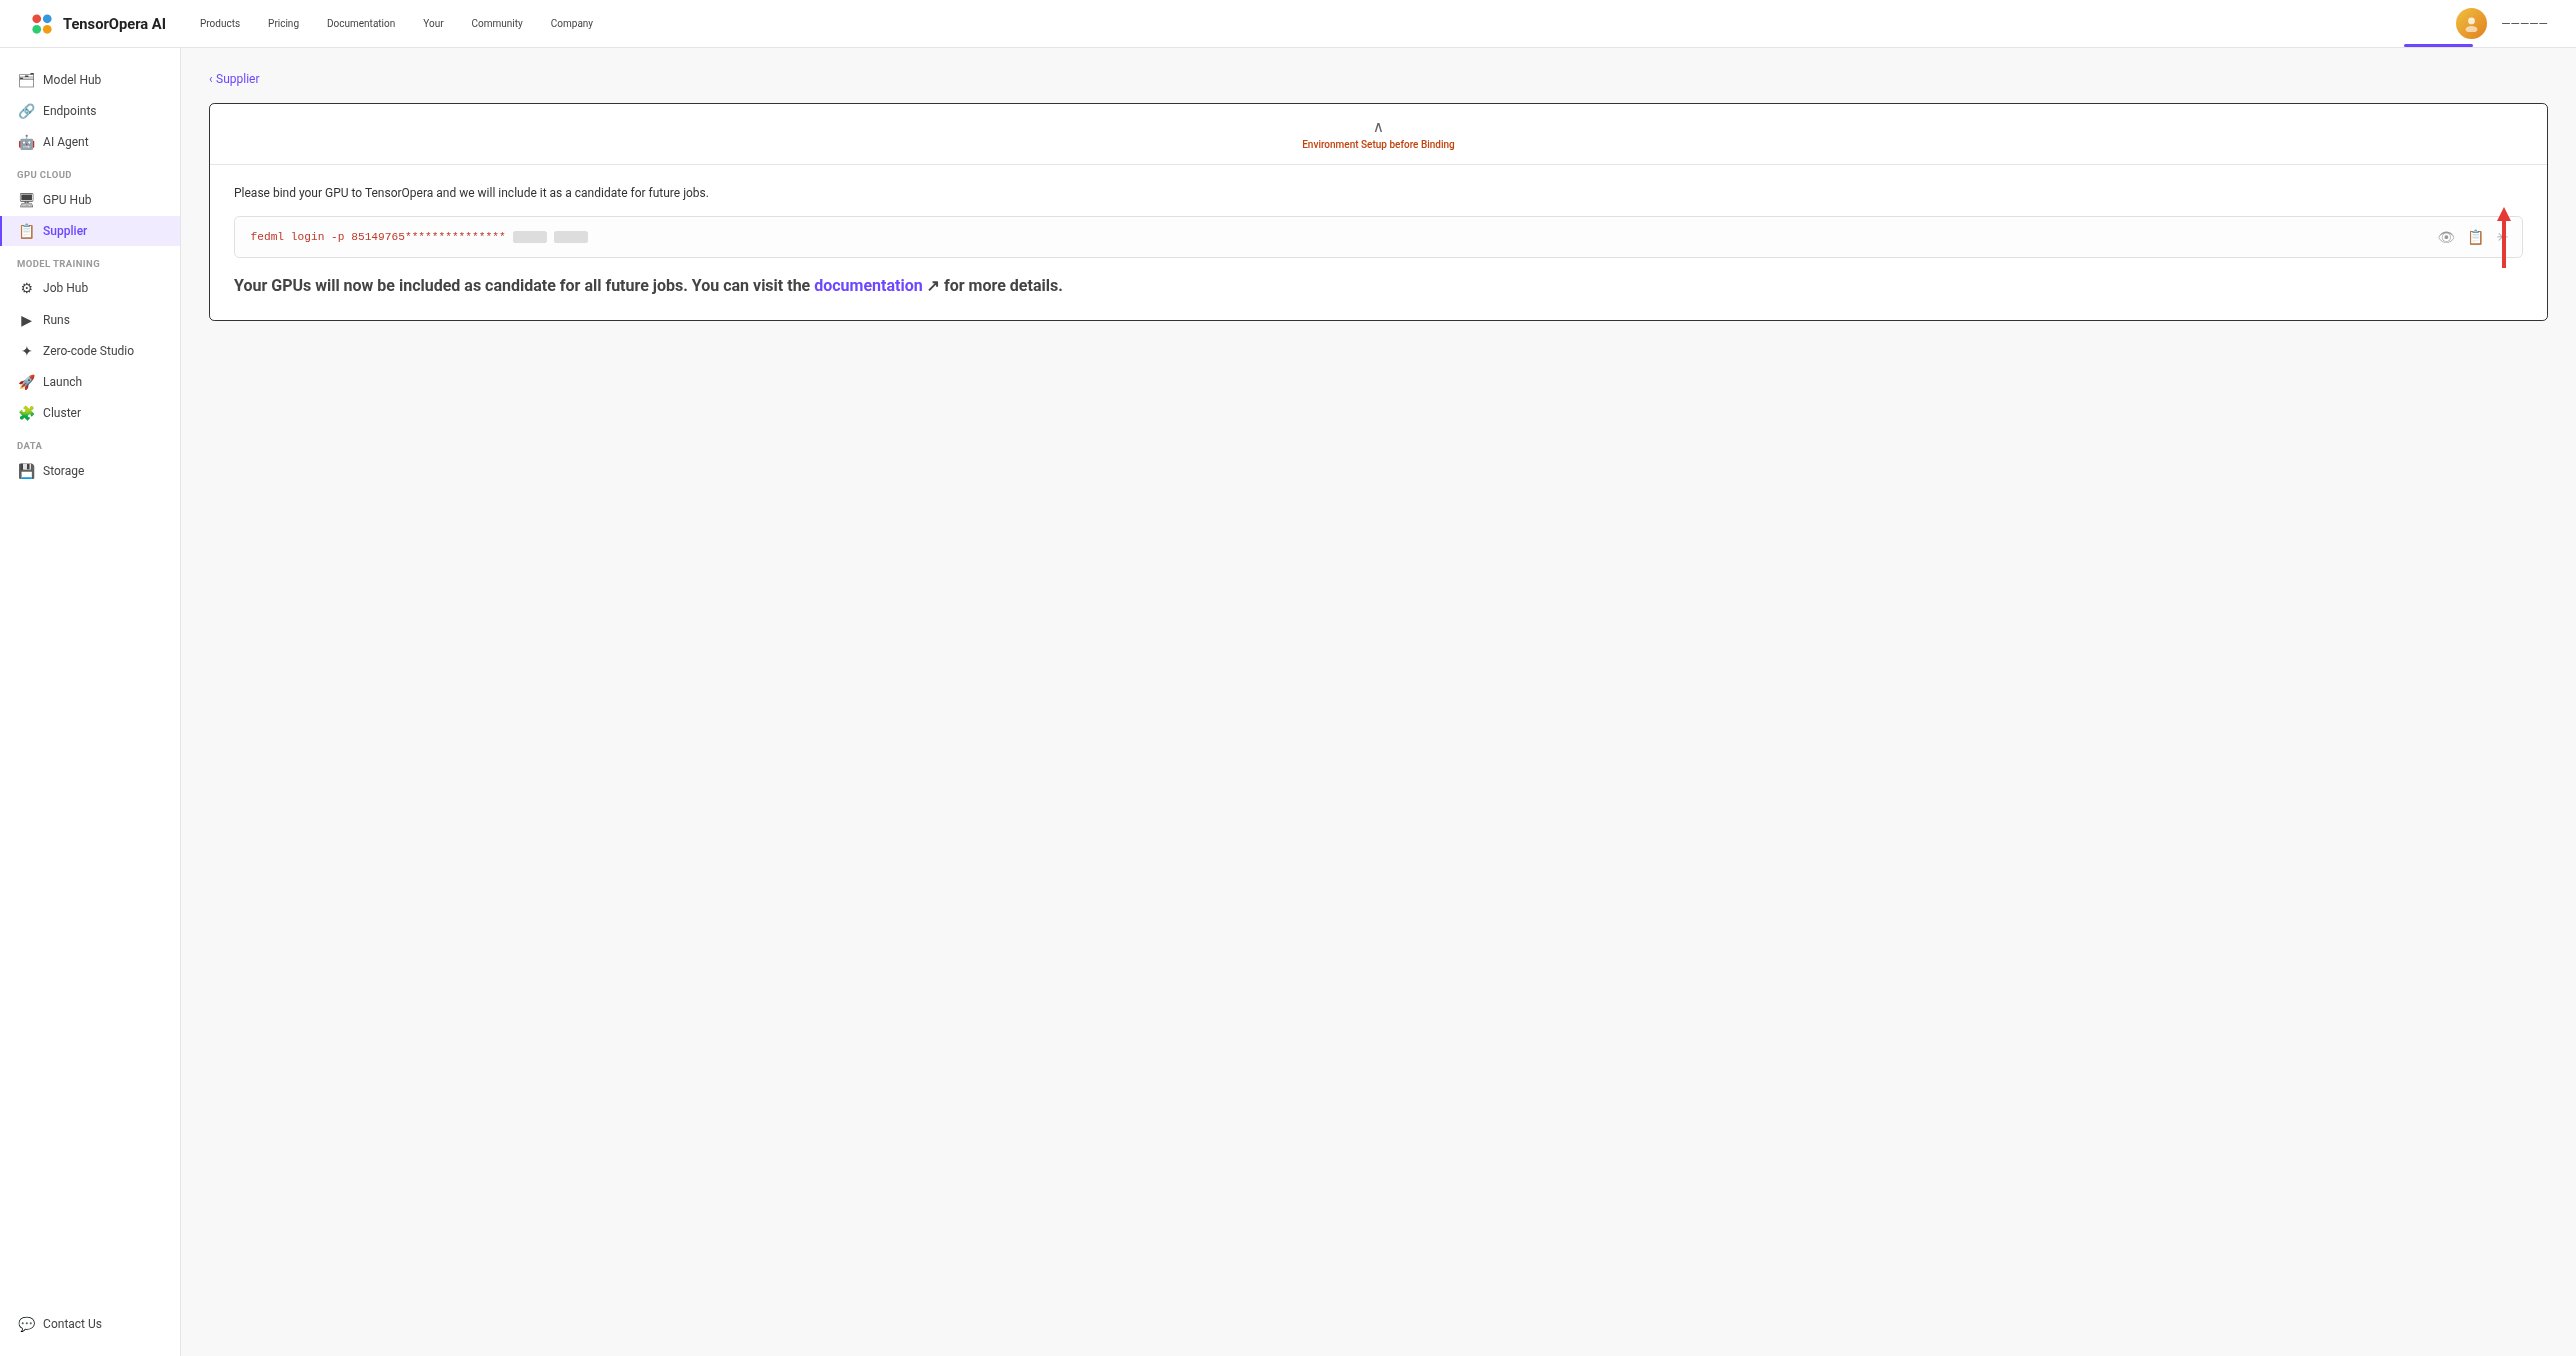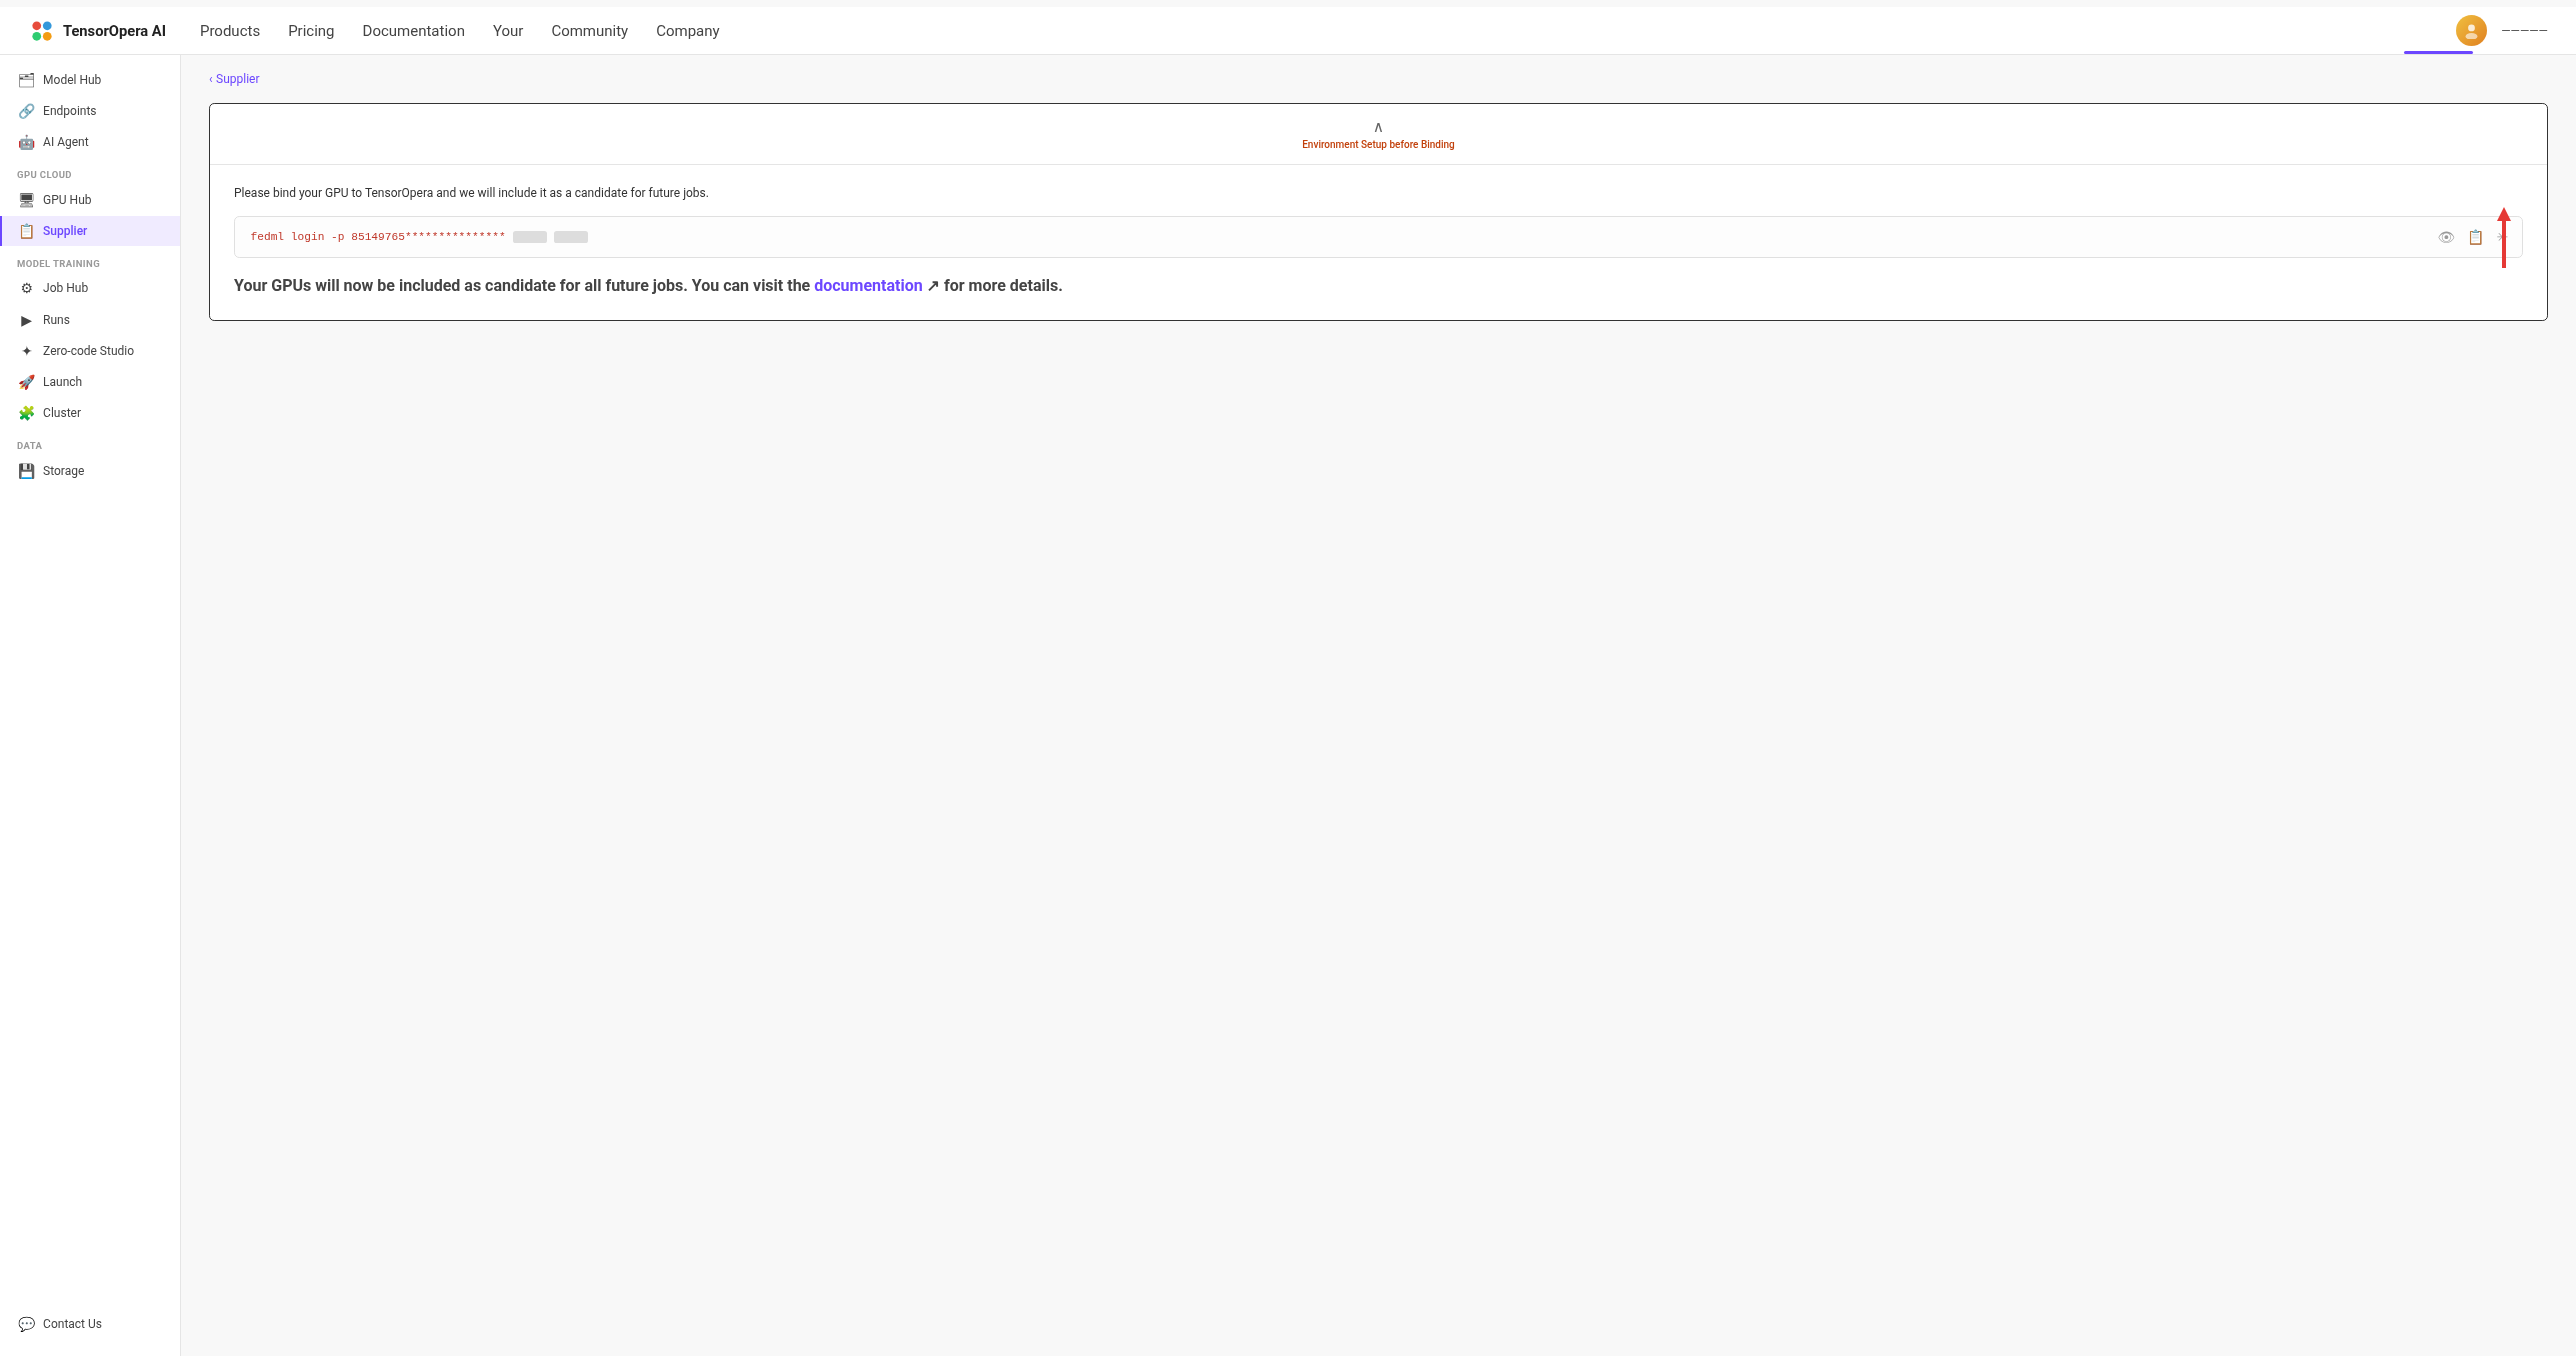--- a/index.html
+++ b/index.html
@@ -7,21 +7,21 @@
 
     
     .topnav {
       display: flex;
       align-items: center;
       background: #fff;
       border-bottom: 0.9px solid #e5e5e5;
       padding: 0 28px;
       height: 48px;
       position: fixed;
-      top: 7px; left: 0; right: 0;
+      top: 0; left: 0; right: 0;
       z-index: 100;
     }
     .logo {
       display: flex;
       align-items: center;
       gap: 7px;
       font-weight: 700;
       font-size: 14.7px;
       color: #222;
       text-decoration: none;
@@ -34,21 +34,21 @@
     }
     .nav-links {
       display: flex;
       align-items: center;
       gap: 28px;
       flex: 1;
     }
     .nav-link {
       color: #444;
       text-decoration: none;
-      font-size: 15px;
+      font-size: 10px;
       cursor: pointer;
     }
     .nav-right {
       display: flex;
       align-items: center;
       gap: 14px;
       margin-left: auto;
     }
     .avatar {
       width: 31px;

